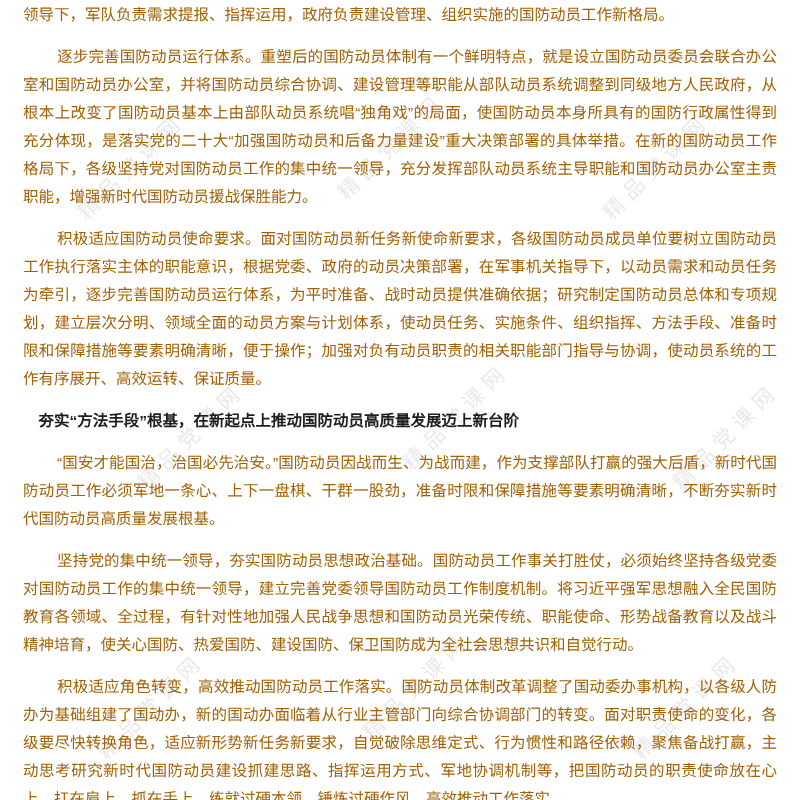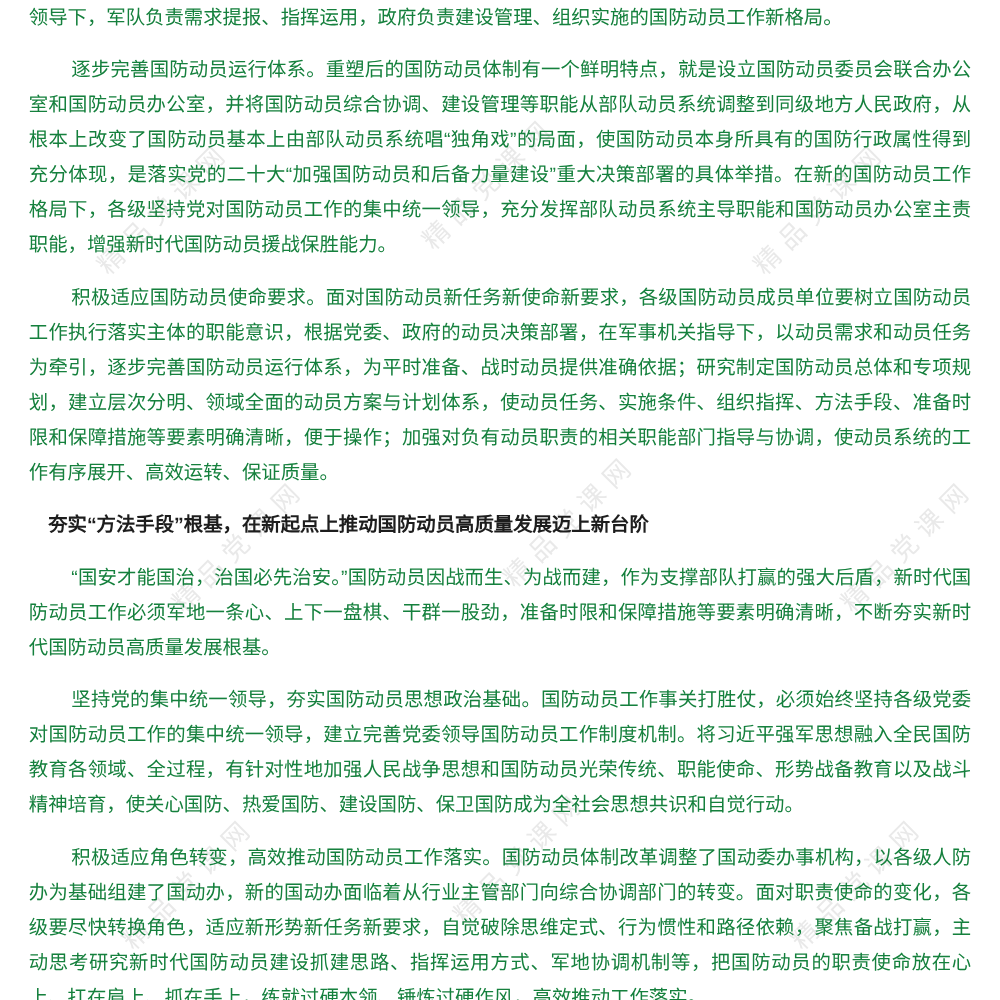--- a/index.html
+++ b/index.html
@@ -34,21 +34,21 @@
     position: relative;
     z-index: 1;
     padding: 1px 23px 0 23px;
     box-sizing: border-box;
     width: 800px;
   }
   .document-body p {
     margin: 0 0 14px 0;
     font-size: 15.5px;
     line-height: 28px;
-    color: #15803d;
+    color: #a16207;
     text-align: justify;
     text-justify: inter-ideograph;
     word-break: break-all;
   }
   .document-body p.para {
     text-indent: 2.2em;
   }
   .document-body p.no-indent {
     text-indent: 0;
   }

